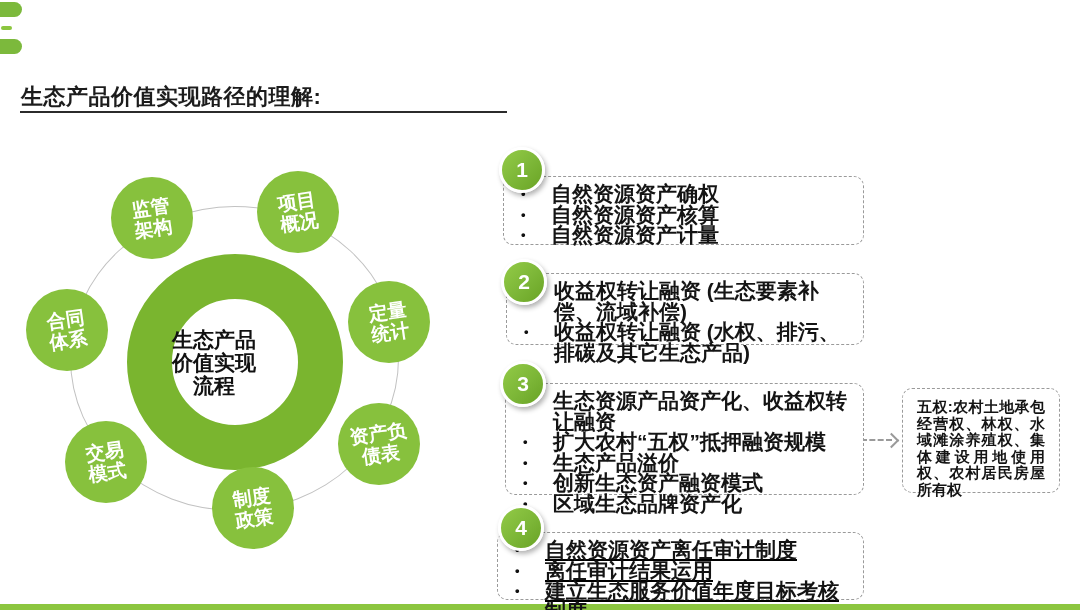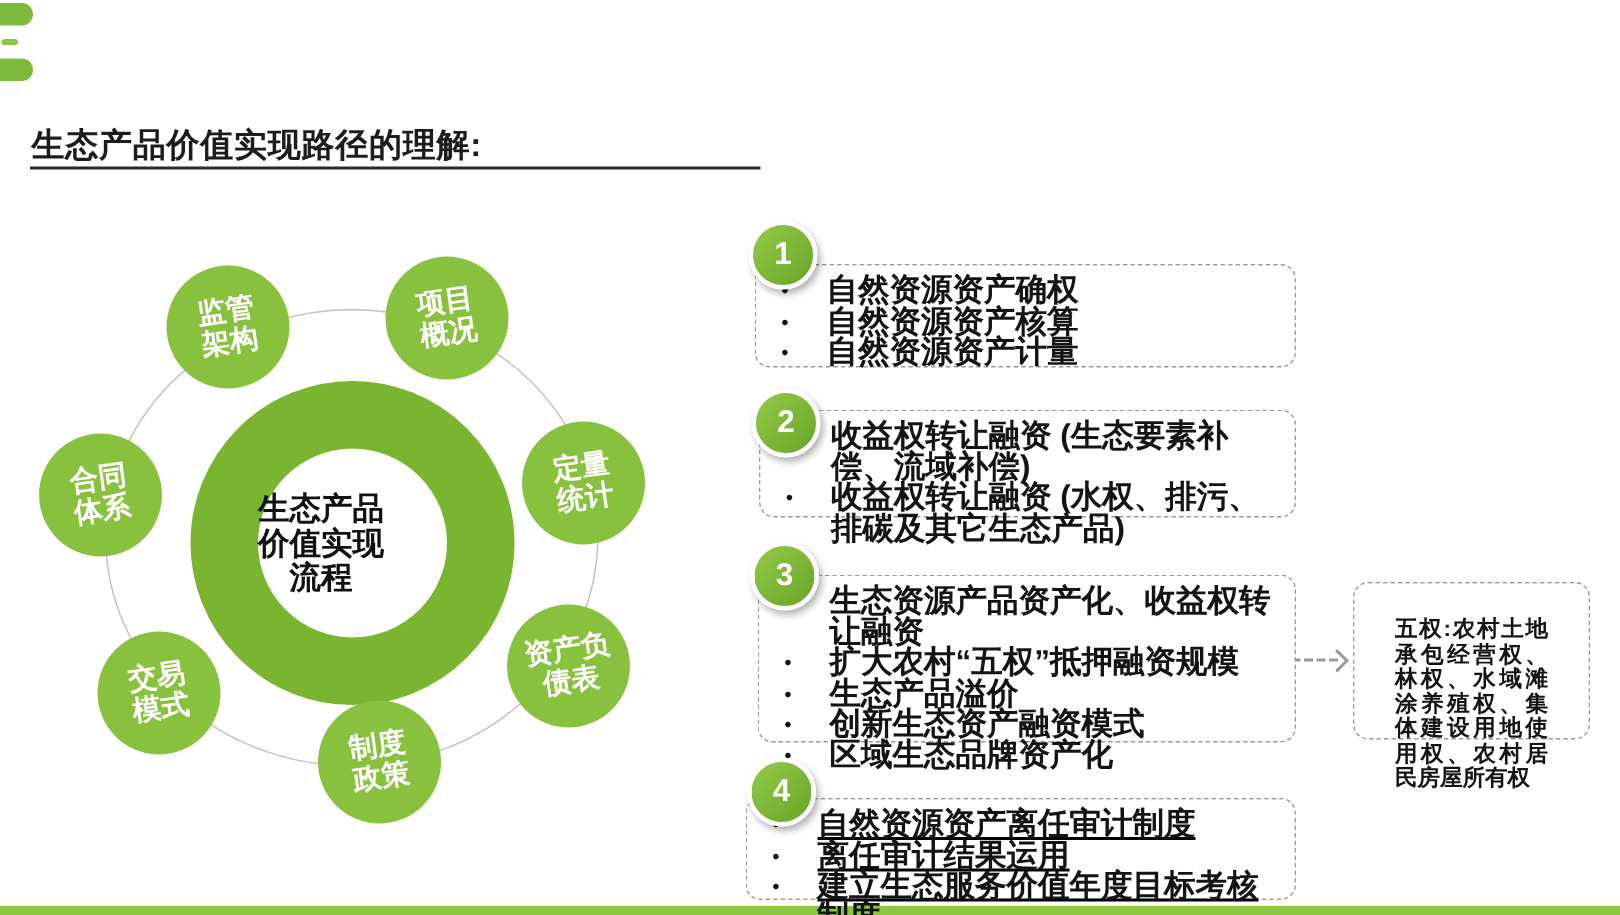--- a/index.html
+++ b/index.html
@@ -102,21 +102,21 @@
     position:absolute;left:886px;top:435px;width:9px;height:9px;
     border-top:2px solid #9a9a9a;border-right:2px solid #9a9a9a;
     transform:rotate(45deg);
   }
   .side-note{
     position:absolute;left:902px;top:388px;width:158px;height:105px;
     border:1.5px dashed #9a9a9a;border-radius:10px;
     box-sizing:border-box;padding:6px 10px 0 10px;
   }
   .side-note p{
-    margin:17px;font-size:15px;line-height:16.5px;font-weight:bold;color:#141414;
+    margin:4px;font-size:15px;line-height:16.5px;font-weight:bold;color:#141414;
     text-align:justify;text-justify:inter-ideograph;
   }
   
   .bottom-bar{
     position:absolute;left:0;bottom:0;width:1080px;height:6px;background:#8CC63F;
   }
 </style>
 </head>
 <body>
 

